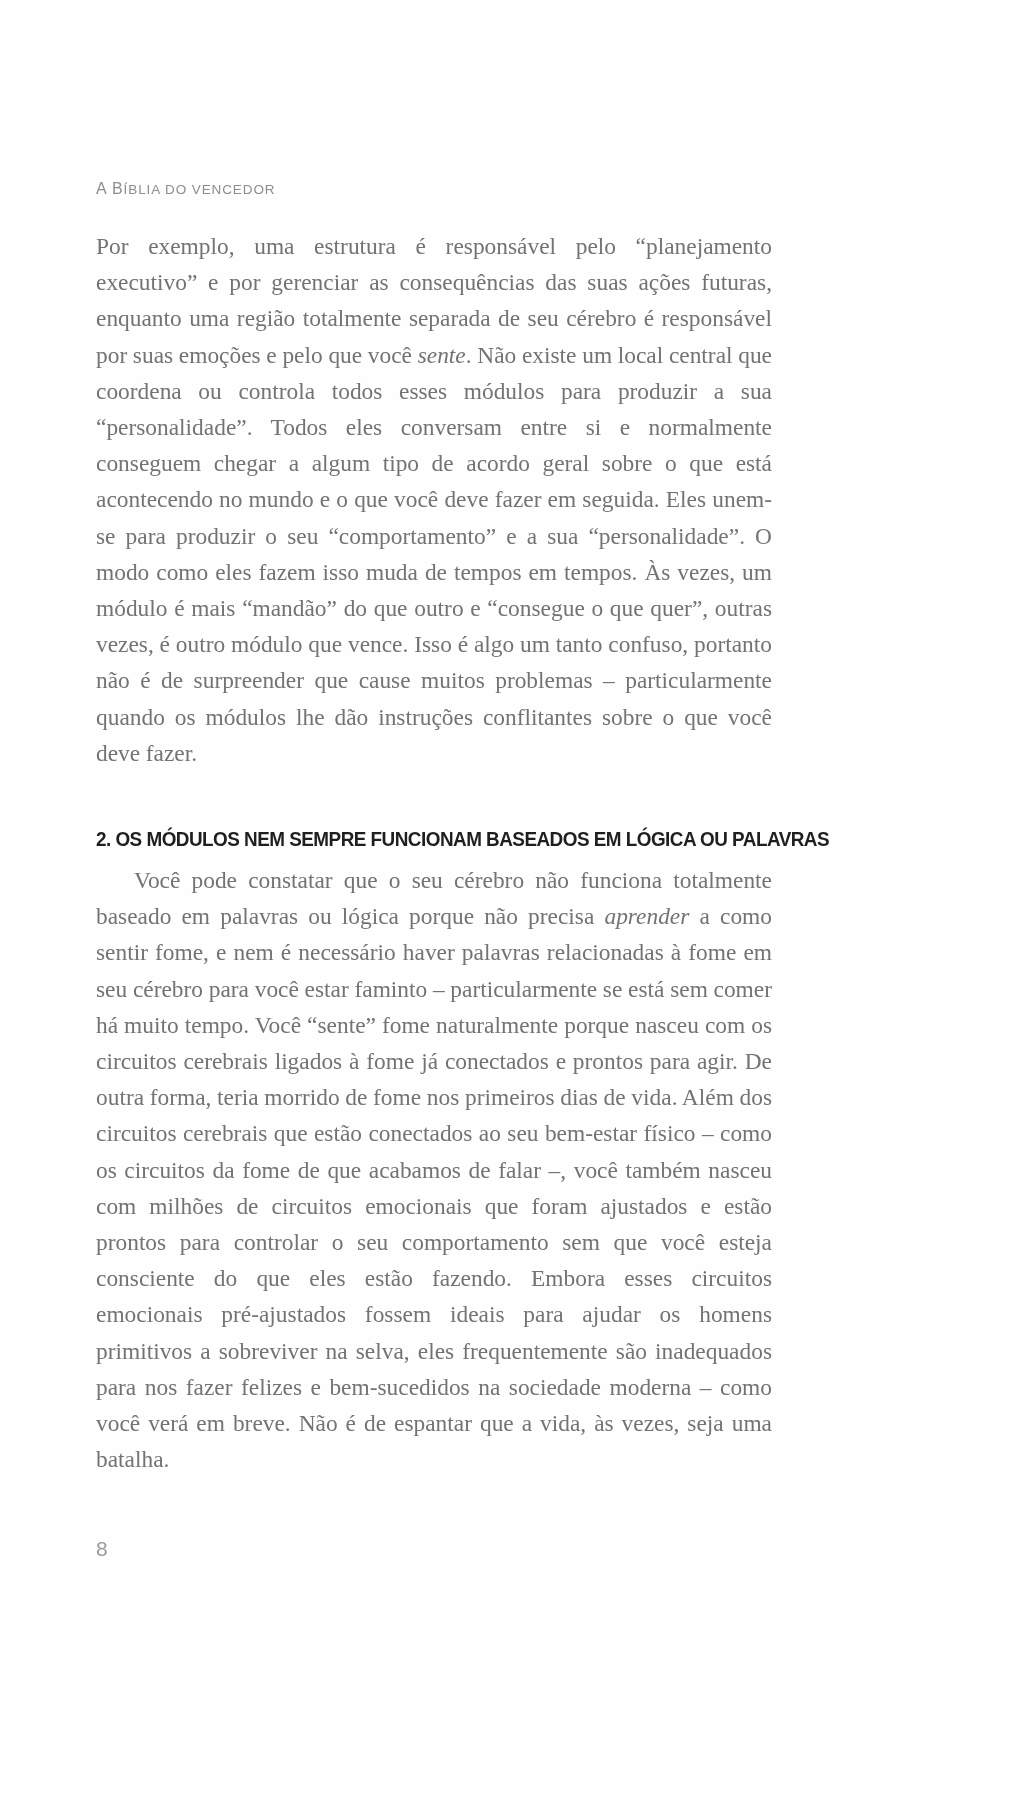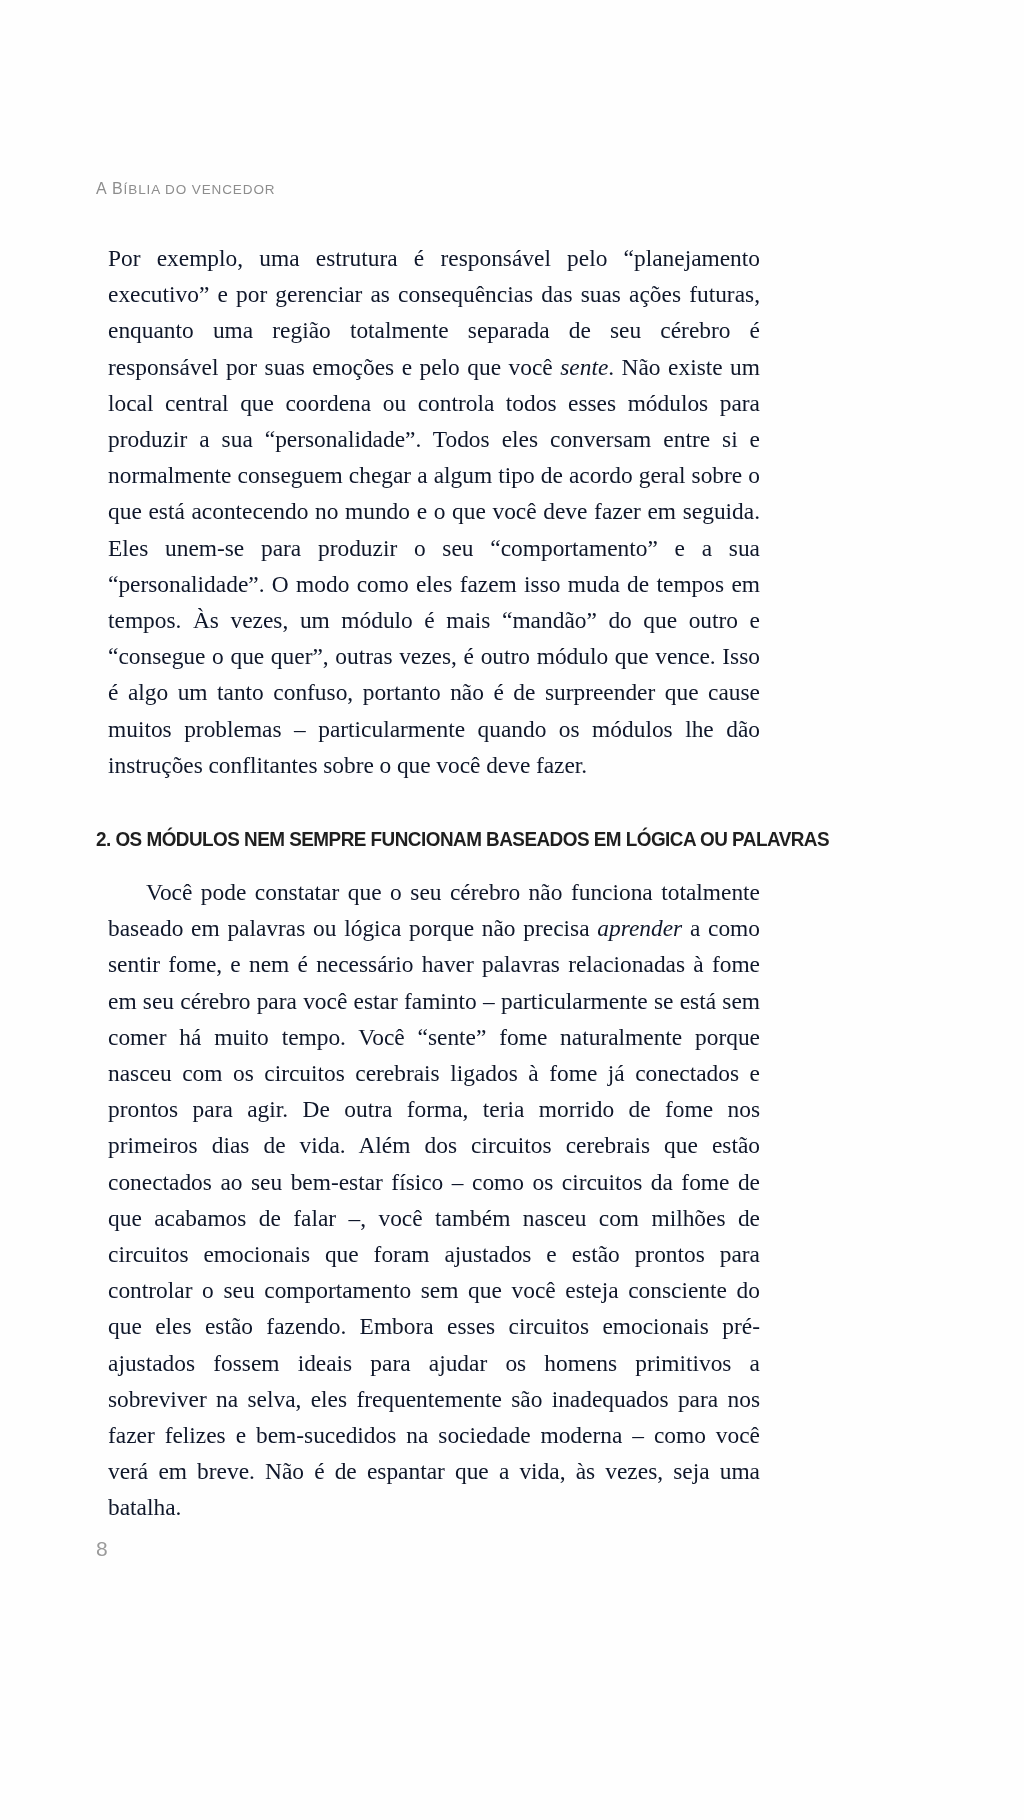--- a/index.html
+++ b/index.html
@@ -44,26 +44,26 @@
 
   
   .body-block {
     position: absolute;
     left: 96px;
     width: 676px;
   }
   #para-one-wrap { top: 228px; }
 
   p.body {
-    margin: 12px;
+    margin: 0;
     font-size: 23.4px;
     line-height: 36.2px;
     text-align: justify;
     text-justify: inter-word;
-    color: #0f172a;
+    color: #737373;
     word-spacing: -0.2px;
     hyphens: manual;
   }
 
   p.body.indent {
     text-indent: 38px;
   }
 
   .italic { font-style: italic; }
 

